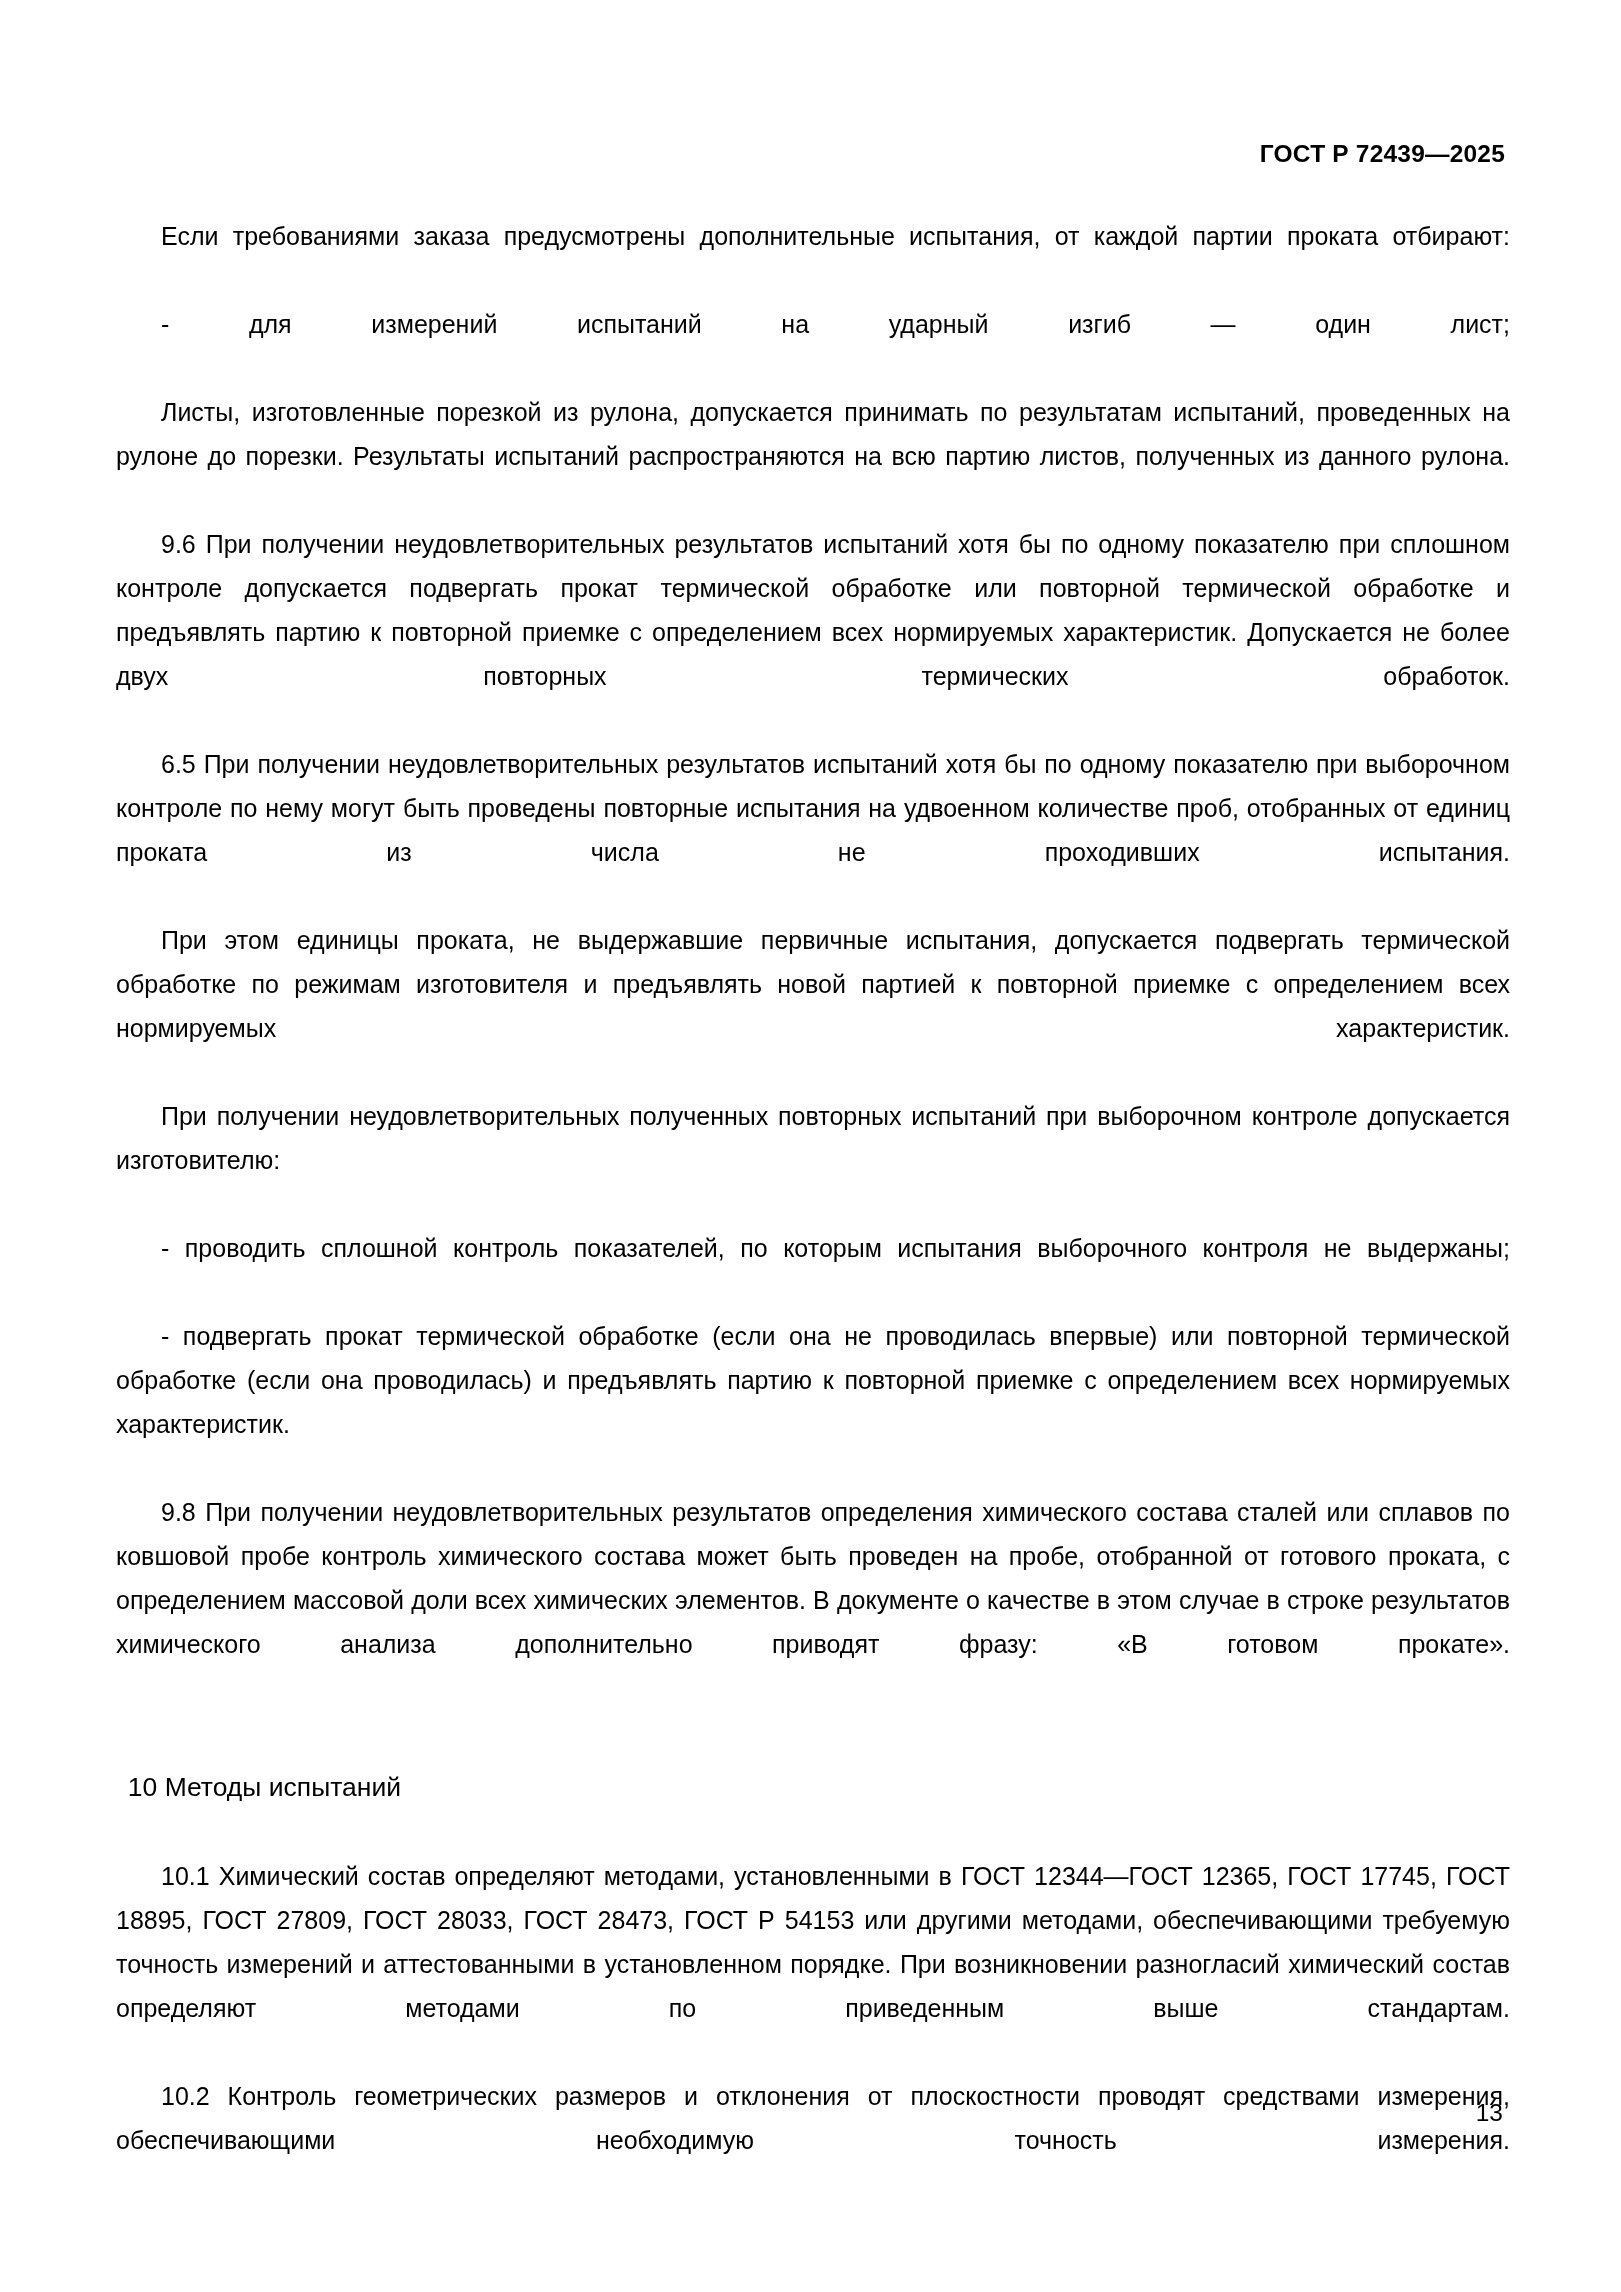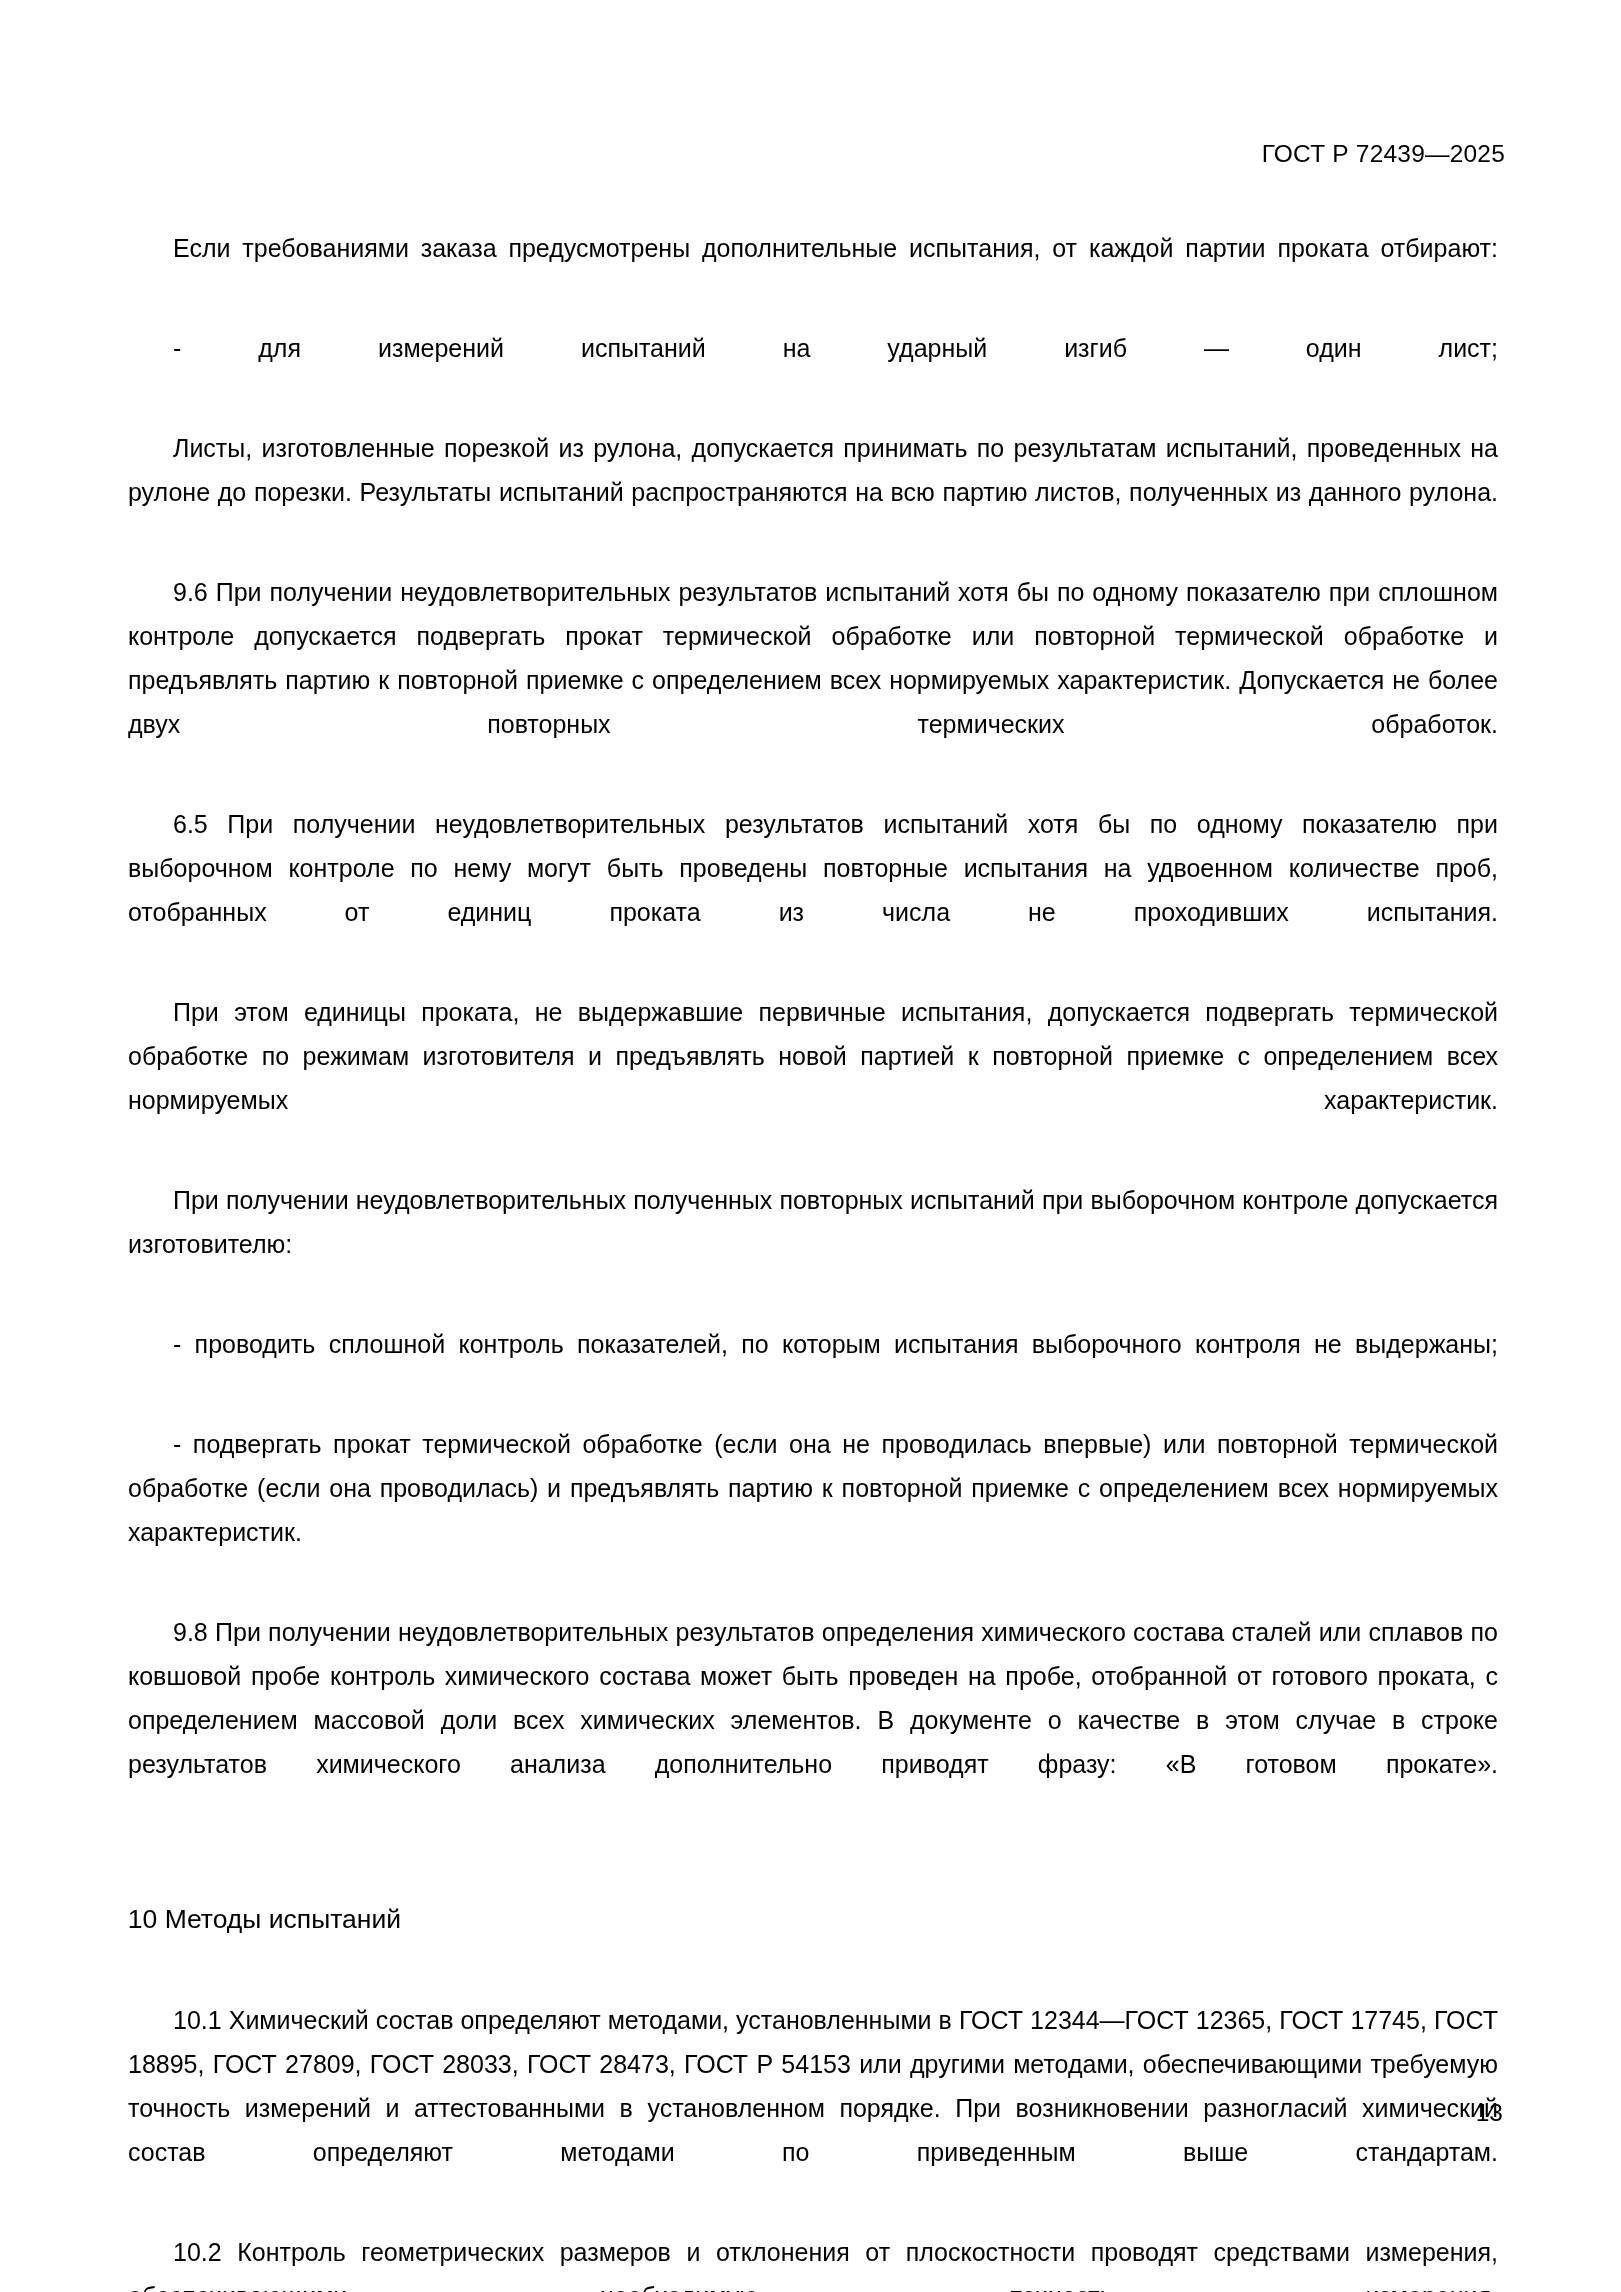--- a/index.html
+++ b/index.html
@@ -24,35 +24,35 @@
     height: 2293px;
     box-sizing: border-box;
   }
 
   
   .doc-header {
     position: absolute;
     top: 140px;
     right: 116px;
     font-size: 24.5px;
-    font-weight: normal;
+    font-weight: bold;
     letter-spacing: 0.2px;
     white-space: nowrap;
   }
 
   
   .content {
     position: absolute;
     left: 116px;
     top: 214px;
     width: 1394px;
   }
 
   p.para {
-    margin: 12px;
+    margin: 0;
     font-size: 25px;
     line-height: 44px;
     text-align: justify;
     text-justify: inter-word;
     text-indent: 45px;
     hyphens: manual;
   }
 
   p.para.bullet {
     text-indent: 45px;

